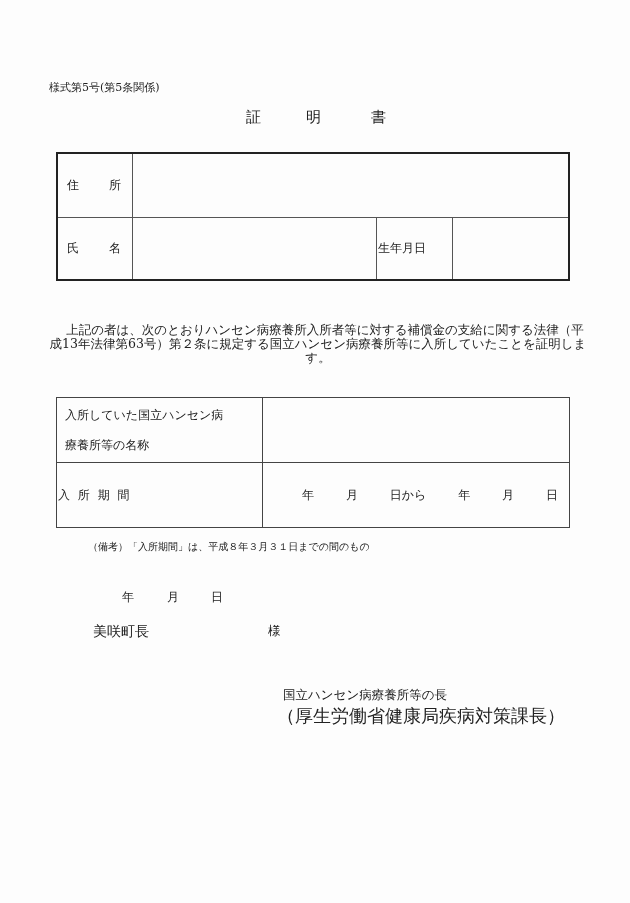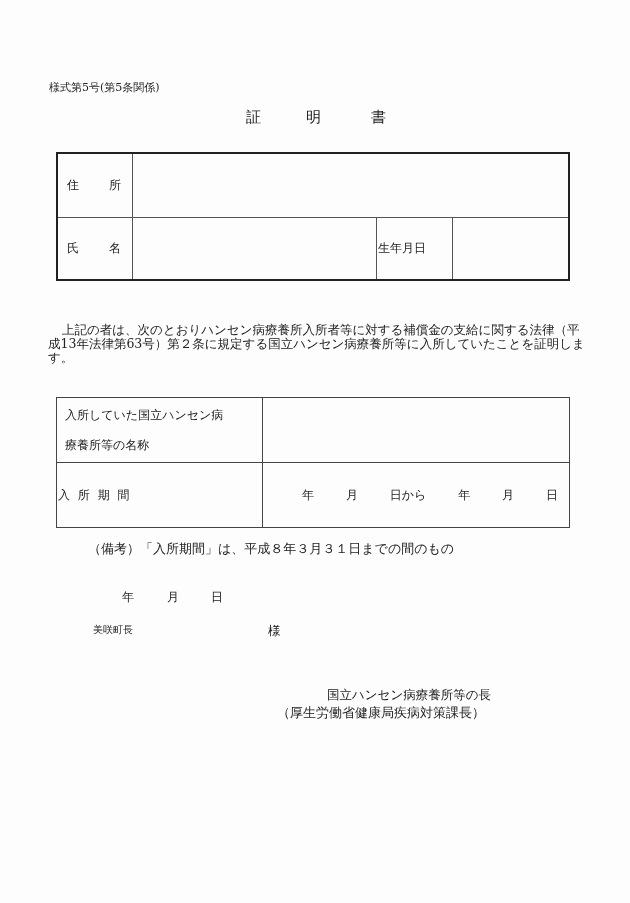--- a/index.html
+++ b/index.html
@@ -1,37 +1,37 @@
 <!DOCTYPE html>
 <html><head>
 <meta charset="utf-8">
 <style>
   html, body { margin:0; padding:0; background:#fdfdfd; }
   body { width:630px; height:903px; position:relative; overflow:hidden;
          font-family:"DejaVu Serif","Liberation Serif",serif; color:#222; }
-  .abs { position:absolute; white-space:nowrap; }
+  .abs { position:absolute; white-space:nowrap;text-align:center; }
   .form-no { left:49px; top:80px; font-size:11px; }
   .title { top:108px; font-size:15px; }
   .t1 { left:246px; } .t2 { left:306px; } .t3 { left:371px; }
 
   table { border-collapse:collapse; position:absolute; }
   .tbl1 { left:56px; top:152px; width:514px; height:129px; border:2px solid #222; }
   .tbl1 td { border:1px solid #555; font-size:12px; }
   .tbl2 { left:56px; top:397px; width:514px; height:131px; border:1px solid #444; }
   .tbl2 td { border:1px solid #444; font-size:12px; }
 
   .lbl-sp { display:flex; justify-content:space-between; padding:0 10px 0 8px; }
   .para { left:48px; top:323px; width:540px; font-size:12.5px; line-height:14px; white-space:normal; text-indent:14px; }
-  .remark { left:88px; top:540px; font-size:13px; }
+  .remark { left:88px; top:540px; font-size:10px; }
   .date { top:589px; font-size:12px; }
   .d1 { left:122px; } .d2 { left:167px; } .d3 { left:211px; }
-  .mayor { left:93px; top:623px; font-size:10px; }
+  .mayor { left:93px; top:623px; font-size:14px; }
   .sama { left:268px; top:623px; font-size:12.5px; }
-  .issuer1 { left:283px; top:687px; font-size:12.5px;margin-left:44px; }
-  .issuer2 { left:277px; top:704px; font-size:13px; }
+  .issuer1 { left:283px; top:687px; font-size:12.5px; }
+  .issuer2 { left:277px; top:704px; font-size:18px; }
   .period { display:flex; justify-content:space-between; padding:0 10px 0 38px; font-size:12px; }
 </style>
 </head>
 <body>
 
 <div class="abs form-no">様式第5号(第5条関係)</div>
 <div>
   <span class="abs title t1">証</span>
   <span class="abs title t2">明</span>
   <span class="abs title t3">書</span>

